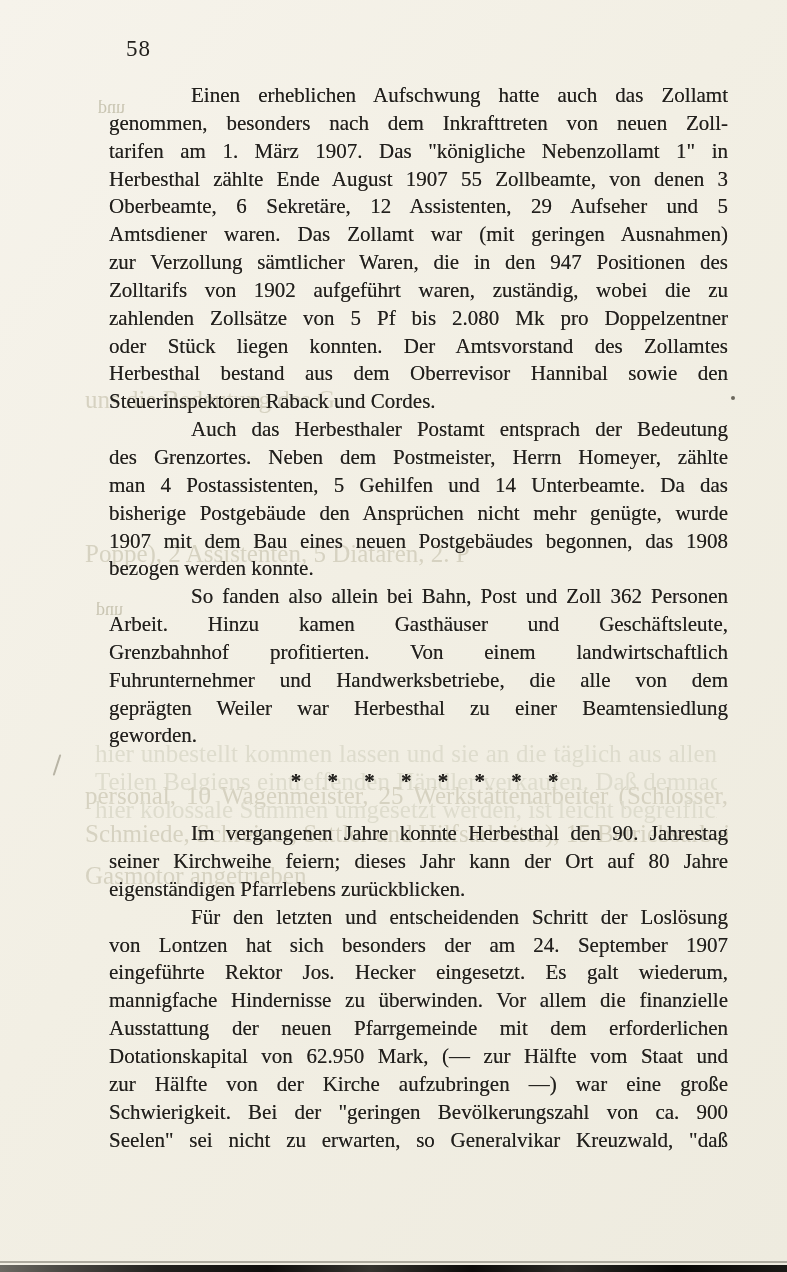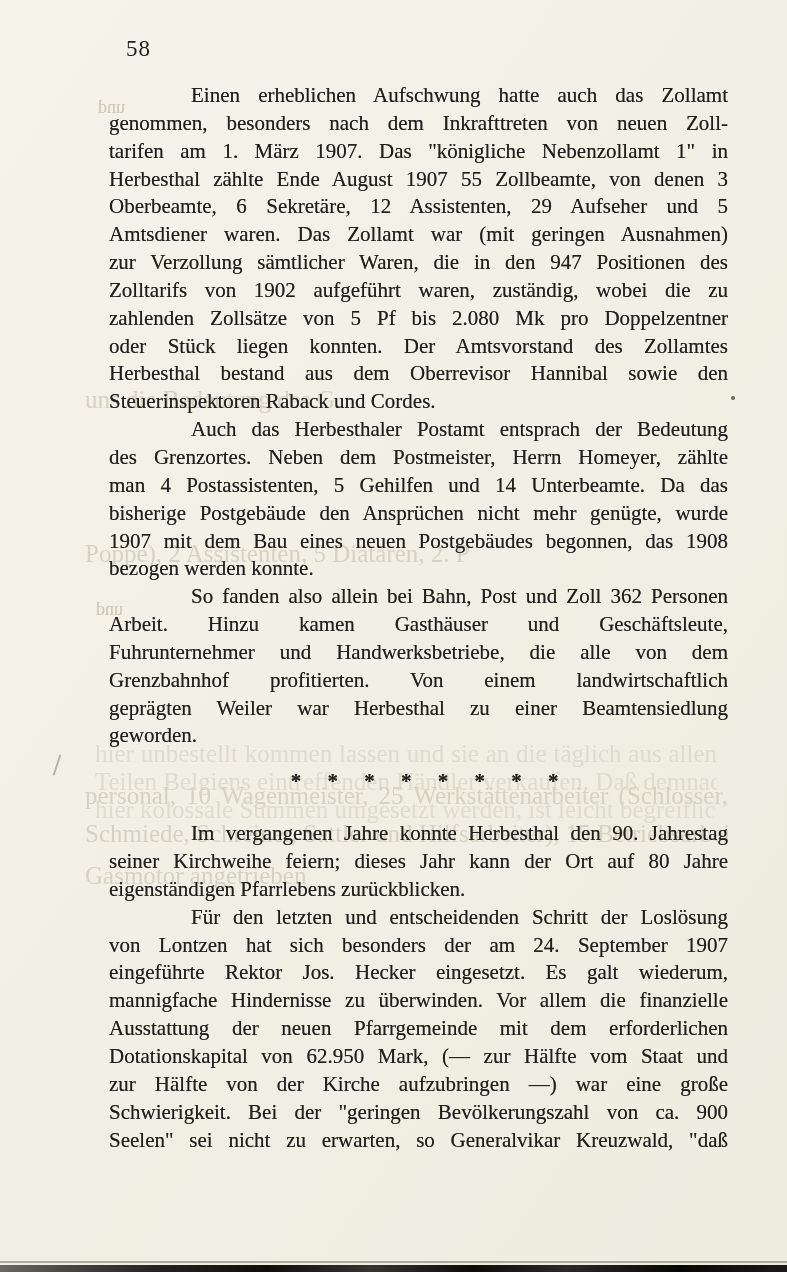--- a/index.html
+++ b/index.html
@@ -110,22 +110,22 @@
       <div class="line">des Grenzortes. Neben dem Postmeister, Herrn Homeyer, zählte</div>
       <div class="line">man 4 Postassistenten, 5 Gehilfen und 14 Unterbeamte. Da das</div>
       <div class="line">bisherige Postgebäude den Ansprüchen nicht mehr genügte, wurde</div>
       <div class="line">1907 mit dem Bau eines neuen Postgebäudes begonnen, das 1908</div>
       <div class="line last">bezogen werden konnte.</div>
     </section>
 
     <section class="para">
       <div class="line indent">So fanden also allein bei Bahn, Post und Zoll 362 Personen</div>
       <div class="line">Arbeit. Hinzu kamen Gasthäuser und Geschäftsleute,</div>
+      <div class="line">Grenzbahnhof profitierten. Von einem landwirtschaftlich</div>
       <div class="line">Fuhrunternehmer und Handwerksbetriebe, die alle von dem</div>
-      <div class="line">Grenzbahnhof profitierten. Von einem landwirtschaftlich</div>
       <div class="line">geprägten Weiler war Herbesthal zu einer Beamtensiedlung</div>
       <div class="line last">geworden.</div>
     </section>
 
     <div class="separator">* * * * * * * *</div>
 
     <section class="para">
       <div class="line indent">Im vergangenen Jahre konnte Herbesthal den 90. Jahrestag</div>
       <div class="line">seiner Kirchweihe feiern; dieses Jahr kann der Ort auf 80 Jahre</div>
       <div class="line last">eigenständigen Pfarrlebens zurückblicken.</div>

